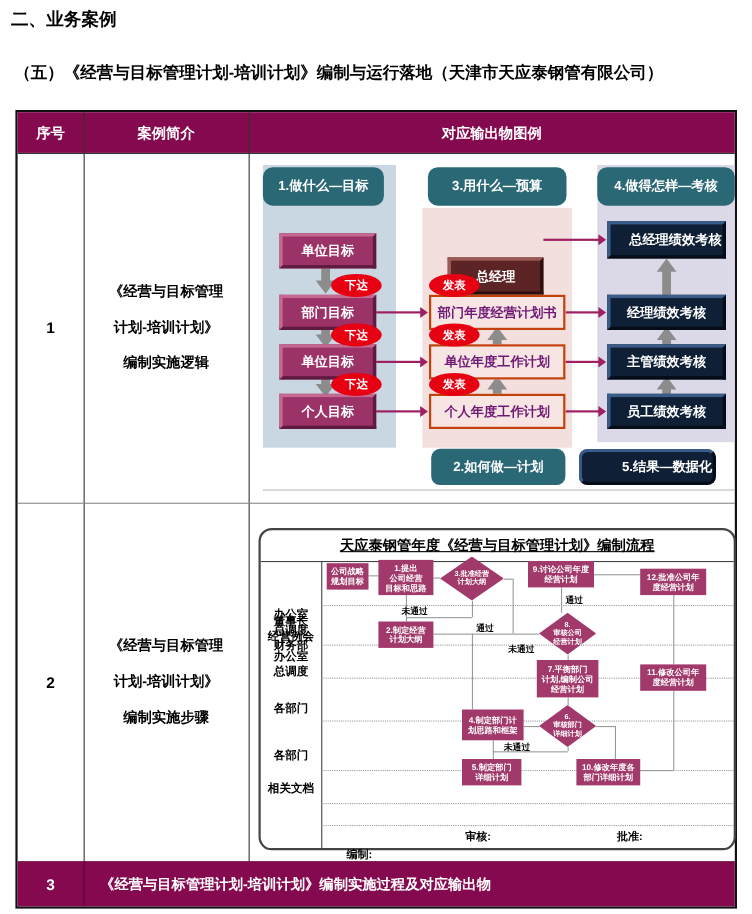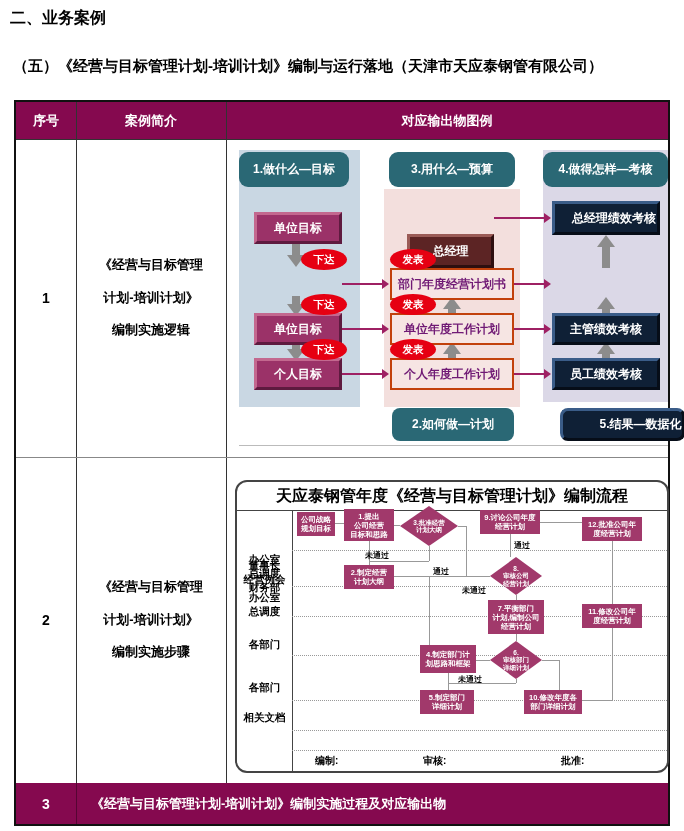--- a/index.html
+++ b/index.html
@@ -30,21 +30,21 @@
   .tri-down{width:0;height:0;border-left:9px solid transparent;border-right:9px solid transparent;
             border-top:12px solid #8C8C8C;z-index:1;}
   .tri-up{width:0;height:0;border-left:9px solid transparent;border-right:9px solid transparent;
           border-bottom:12px solid #8C8C8C;z-index:1;}
   .carrow{height:2px;background:#9E2063;z-index:2;}
   .carrow::after{content:"";position:absolute;right:-6px;top:-4px;width:0;height:0;
                  border-left:7px solid #9E2063;border-top:5px solid transparent;border-bottom:5px solid transparent;}
   .rfoot{border-radius:8px;}
   
   .d2{border:2px solid #444;border-radius:12px;background:#fff;}
-  .d2title{display:flex;align-items:center;justify-content:center;font-size:16px;font-weight:700;}
+  .d2title{display:flex;align-items:center;justify-content:center;font-size:13px;font-weight:700;text-decoration:underline;}
   .lane{width:55px;text-align:center;font-size:10.5px;font-weight:700;line-height:1.35;white-space:pre-line;}
   .dot{border-top:1px dotted #999;height:0;}
   .cl{background:#999;z-index:1;}
   .node{background:#A1396B;color:#fff;font-size:7.5px;font-weight:700;line-height:1.2;
         display:flex;align-items:center;justify-content:center;text-align:center;white-space:pre-line;z-index:2;}
   .dia{clip-path:polygon(50% 0,100% 50%,50% 100%,0 50%);font-size:6.5px;line-height:1.15;}
   .pf{font-size:8px;font-weight:700;text-align:left;z-index:3;background:transparent;}
   .ffoot{font-size:10px;font-weight:700;}
   .r3txt{display:flex;align-items:center;font-size:13px;font-weight:700;color:#fff;}
 </style>
@@ -77,20 +77,21 @@
 
       <div class="abs" style="left:13px;top:11px;width:121px;height:257px;background:#C9D7E3;"></div>
       <div class="abs" style="left:158px;top:50px;width:136px;height:218px;background:#F3DFDD;"></div>
       <div class="abs" style="left:317px;top:11px;width:125px;height:252px;background:#DBD8E7;"></div>
 
       <div class="abs tealhdr" style="left:13px;top:13px;width:110px;height:35px;">1.做什么—目标</div>
       <div class="abs tealhdr" style="left:163px;top:13px;width:126px;height:35px;">3.用什么—预算</div>
       <div class="abs tealhdr" style="left:317px;top:13px;width:125px;height:35px;">4.做得怎样—考核</div>
 
       <div class="abs box3d" style="left:28px;top:73px;width:88px;height:32px;">单位目标</div>
+      <div class="abs box3d" style="left:28px;top:129px;width:88px;height:32px;">部门目标</div>
       <div class="abs box3d" style="left:28px;top:174px;width:88px;height:32px;">单位目标</div>
       <div class="abs box3d" style="left:28px;top:219px;width:88px;height:32px;">个人目标</div>
 
       <div class="abs shaft" style="left:66px;top:105px;width:8px;height:12px;"></div>
       <div class="abs tri-down" style="left:61px;top:116px;"></div>
       <div class="abs shaft" style="left:66px;top:157px;width:8px;height:9px;"></div>
       <div class="abs tri-down" style="left:61px;top:165px;"></div>
       <div class="abs shaft" style="left:66px;top:202px;width:8px;height:9px;"></div>
       <div class="abs tri-down" style="left:61px;top:210px;"></div>
 
@@ -108,40 +109,41 @@
       <div class="abs oval" style="left:164px;top:200px;width:46px;height:21px;">发表</div>
 
       <div class="abs tri-up" style="left:217px;top:96px;"></div>
       <div class="abs shaft" style="left:222px;top:107px;width:8px;height:22px;"></div>
       <div class="abs tri-up" style="left:217px;top:158px;"></div>
       <div class="abs shaft" style="left:222px;top:169px;width:8px;height:8px;"></div>
       <div class="abs tri-up" style="left:217px;top:203px;"></div>
       <div class="abs shaft" style="left:222px;top:214px;width:8px;height:8px;"></div>
 
       <div class="abs box3d navy3d" style="left:326px;top:62px;width:108px;height:34px;padding-left:16px;">总经理绩效考核</div>
+      <div class="abs box3d navy3d" style="left:326px;top:129px;width:108px;height:32px;">经理绩效考核</div>
       <div class="abs box3d navy3d" style="left:326px;top:219px;width:108px;height:32px;">员工绩效考核</div>
       <div class="abs box3d navy3d" style="left:326px;top:174px;width:108px;height:32px;">主管绩效考核</div>
 
       <div class="abs tri-up" style="left:371px;top:96px;"></div>
       <div class="abs shaft" style="left:376px;top:107px;width:8px;height:22px;"></div>
       <div class="abs tri-up" style="left:371px;top:158px;"></div>
       <div class="abs shaft" style="left:376px;top:169px;width:8px;height:8px;"></div>
       <div class="abs tri-up" style="left:371px;top:203px;"></div>
       <div class="abs shaft" style="left:376px;top:214px;width:8px;height:8px;"></div>
 
       <div class="abs carrow" style="left:268px;top:78px;width:51px;"></div>
       <div class="abs carrow" style="left:116px;top:144px;width:41px;"></div>
       <div class="abs carrow" style="left:288px;top:144px;width:31px;"></div>
       <div class="abs carrow" style="left:116px;top:189px;width:41px;"></div>
       <div class="abs carrow" style="left:288px;top:189px;width:31px;"></div>
       <div class="abs carrow" style="left:116px;top:234px;width:41px;"></div>
       <div class="abs carrow" style="left:288px;top:234px;width:31px;"></div>
 
       <div class="abs tealhdr rfoot" style="left:166px;top:269px;width:122px;height:33px;">2.如何做—计划</div>
-      <div class="abs box3d navy3d rfoot" style="left:334px;top:269px;width:125px;height:33px;padding-left:36px;">5.结果—数据化</div>
+      <div class="abs box3d navy3d rfoot" style="left:300px;top:269px;width:125px;height:33px;padding-left:36px;">5.结果—数据化</div>
       <div class="abs" style="left:13px;top:306px;width:429px;height:1px;background:#BBB;"></div>
     </div>
 
     <div class="abs cell no" style="left:0;top:355px;width:60px;height:326px;">2</div>
     <div class="abs cell brief" style="left:60px;top:355px;width:150px;height:326px;">《经营与目标管理
 计划-培训计划》
 编制实施步骤</div>
 
     <div class="abs" style="left:210px;top:355px;width:442px;height:326px;">
       <div class="abs d2" style="left:9px;top:23px;width:430px;height:289px;">
@@ -221,21 +223,21 @@
 详细计划</div>
         <div class="abs node" style="left:287px;top:208px;width:58px;height:24px;">10.修改年度各
 部门详细计划</div>
 
         <div class="abs pf" style="left:128px;top:68px;width:44px;">未通过</div>
         <div class="abs pf" style="left:196px;top:84px;width:28px;">通过</div>
         <div class="abs pf" style="left:277px;top:58px;width:28px;">通过</div>
         <div class="abs pf" style="left:225px;top:103px;width:44px;">未通过</div>
         <div class="abs pf" style="left:221px;top:192px;width:44px;">未通过</div>
 
-        <div class="abs ffoot" style="left:78px;top:272px;">编制:</div>
+        <div class="abs ffoot" style="left:78px;top:288px;">编制:</div>
         <div class="abs ffoot" style="left:186px;top:272px;">审核:</div>
         <div class="abs ffoot" style="left:292px;top:272px;margin-left:32px;">批准:</div>
       </div>
     </div>
 
     <div class="abs" style="left:0;top:681px;width:652px;height:41px;background:#85094F;"></div>
     <div class="abs cell no" style="left:0;top:681px;width:60px;height:41px;color:#fff;">3</div>
     <div class="abs" style="left:60px;top:681px;width:1px;height:41px;background:rgba(0,0,0,0.35);"></div>
     <div class="abs r3txt" style="left:75px;top:681px;width:570px;height:41px;">《经营与目标管理计划-培训计划》编制实施过程及对应输出物</div>
   </div>

